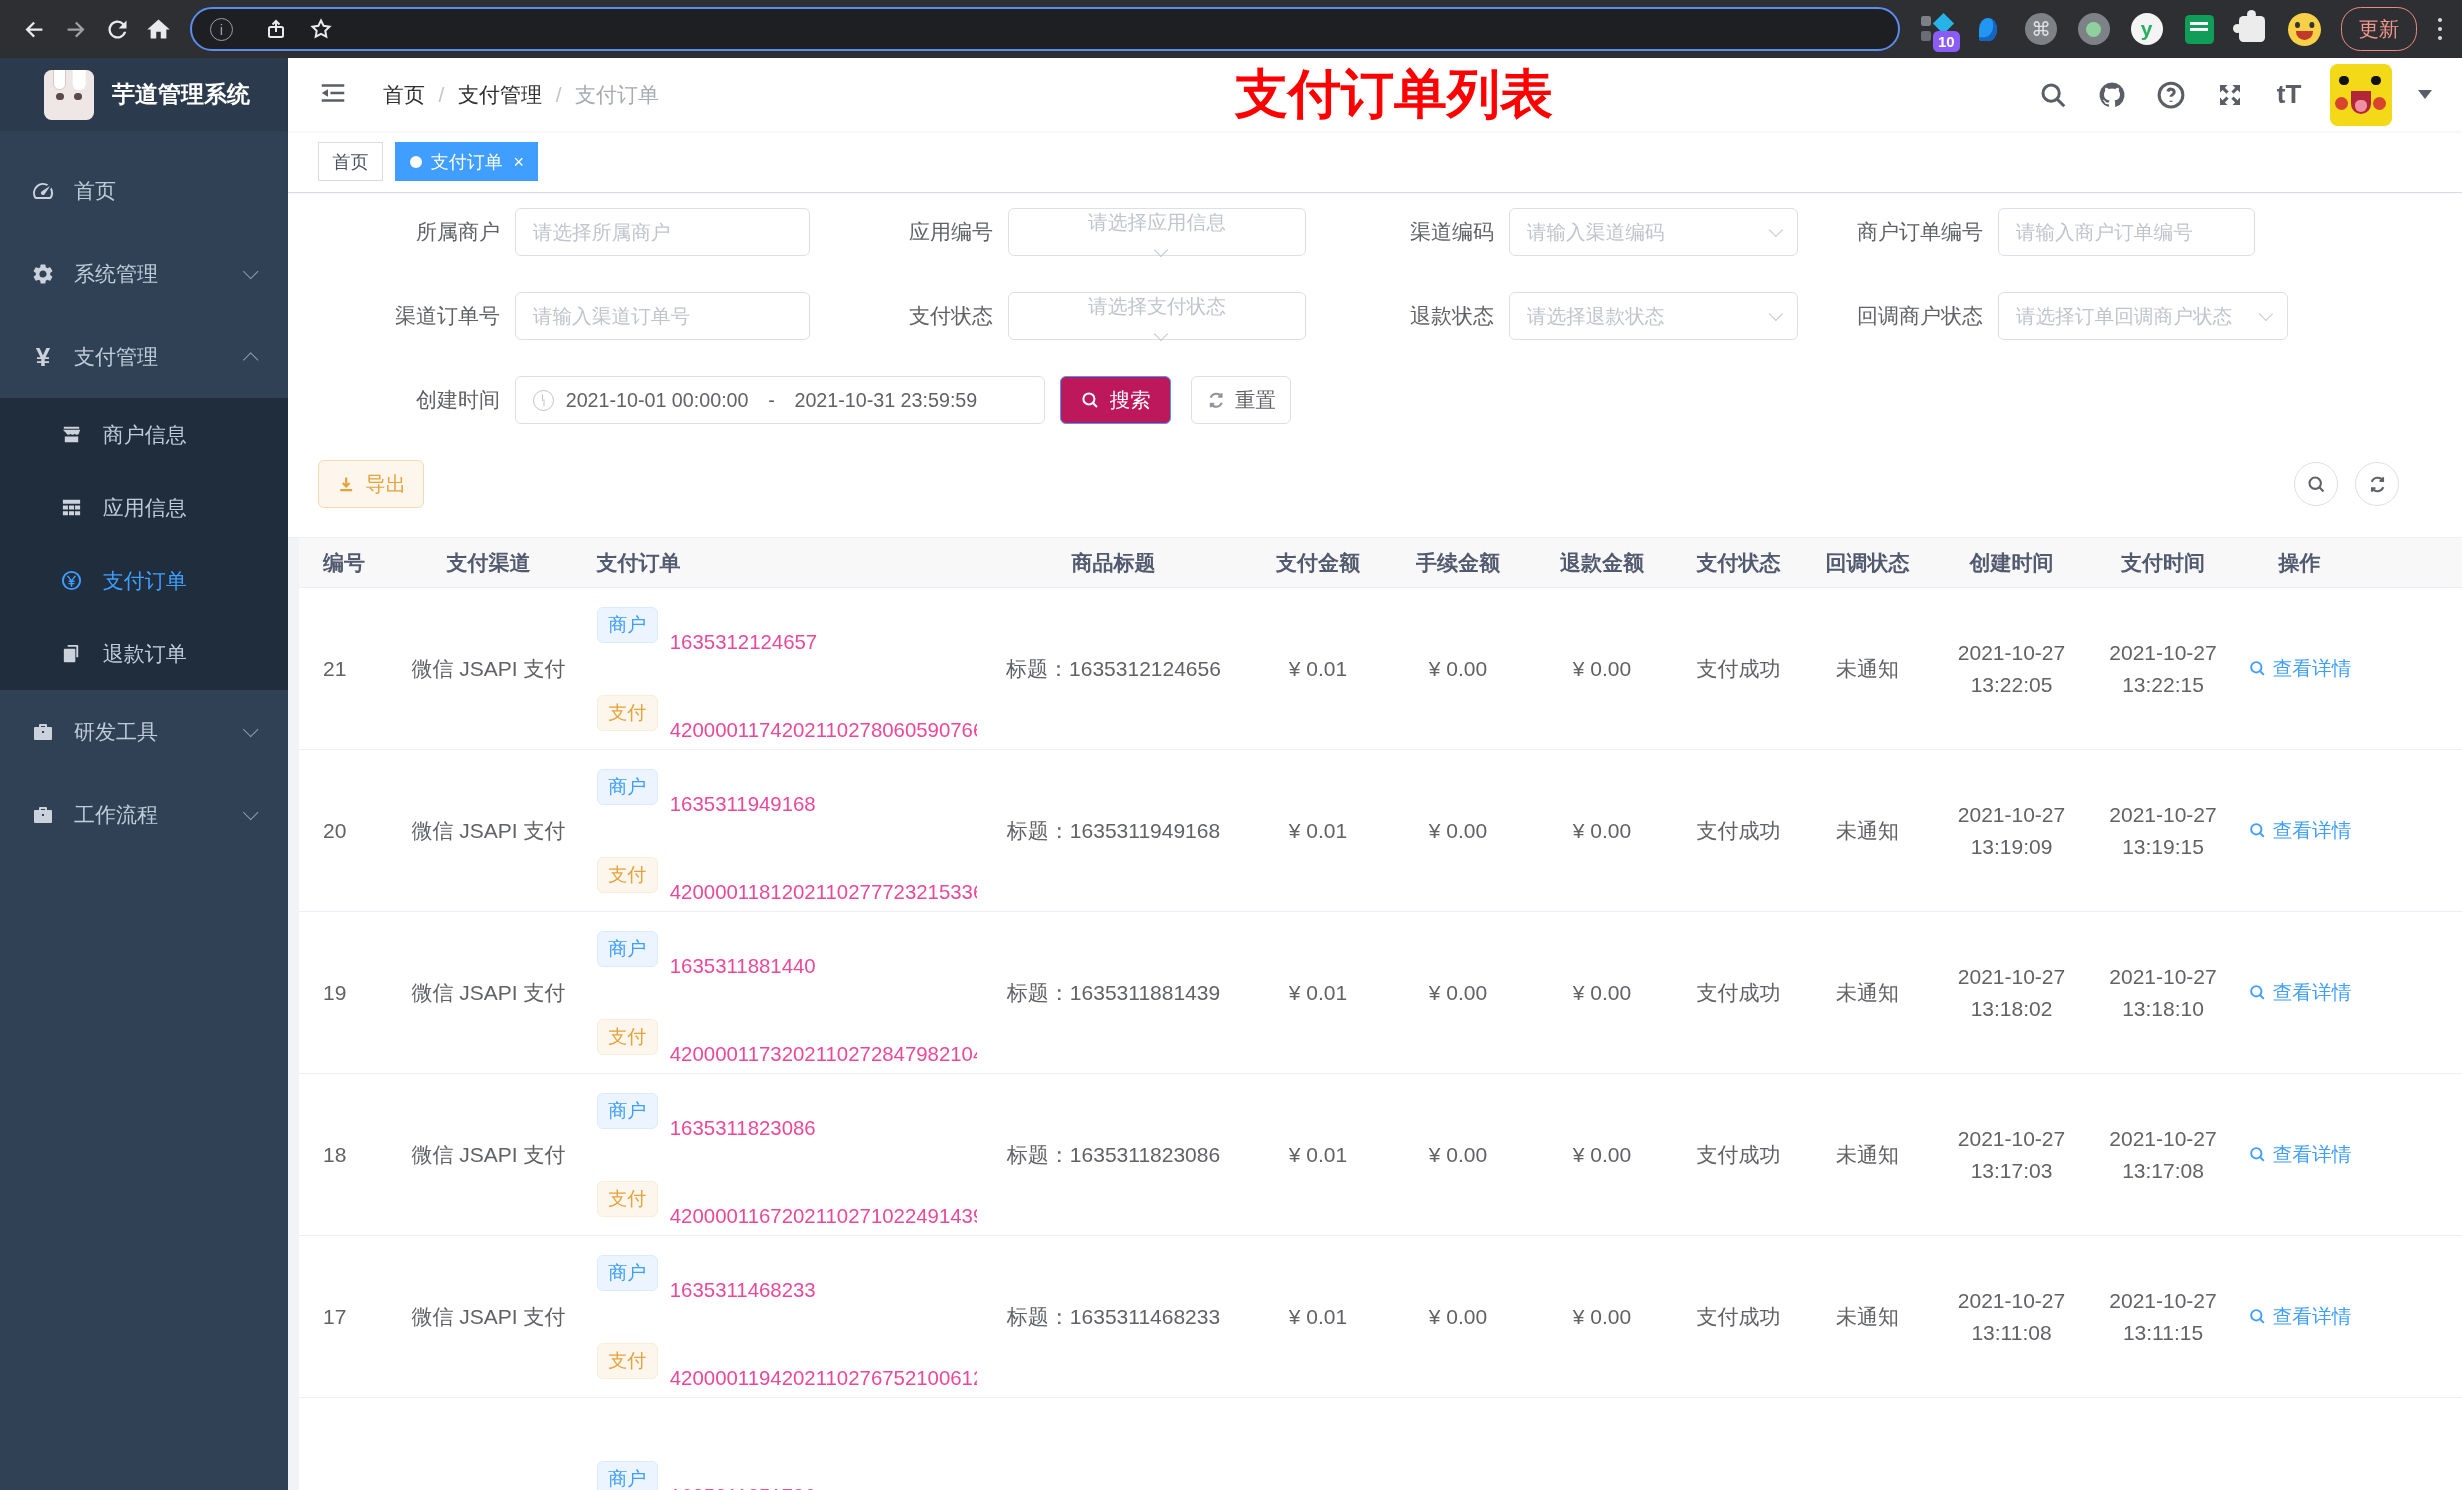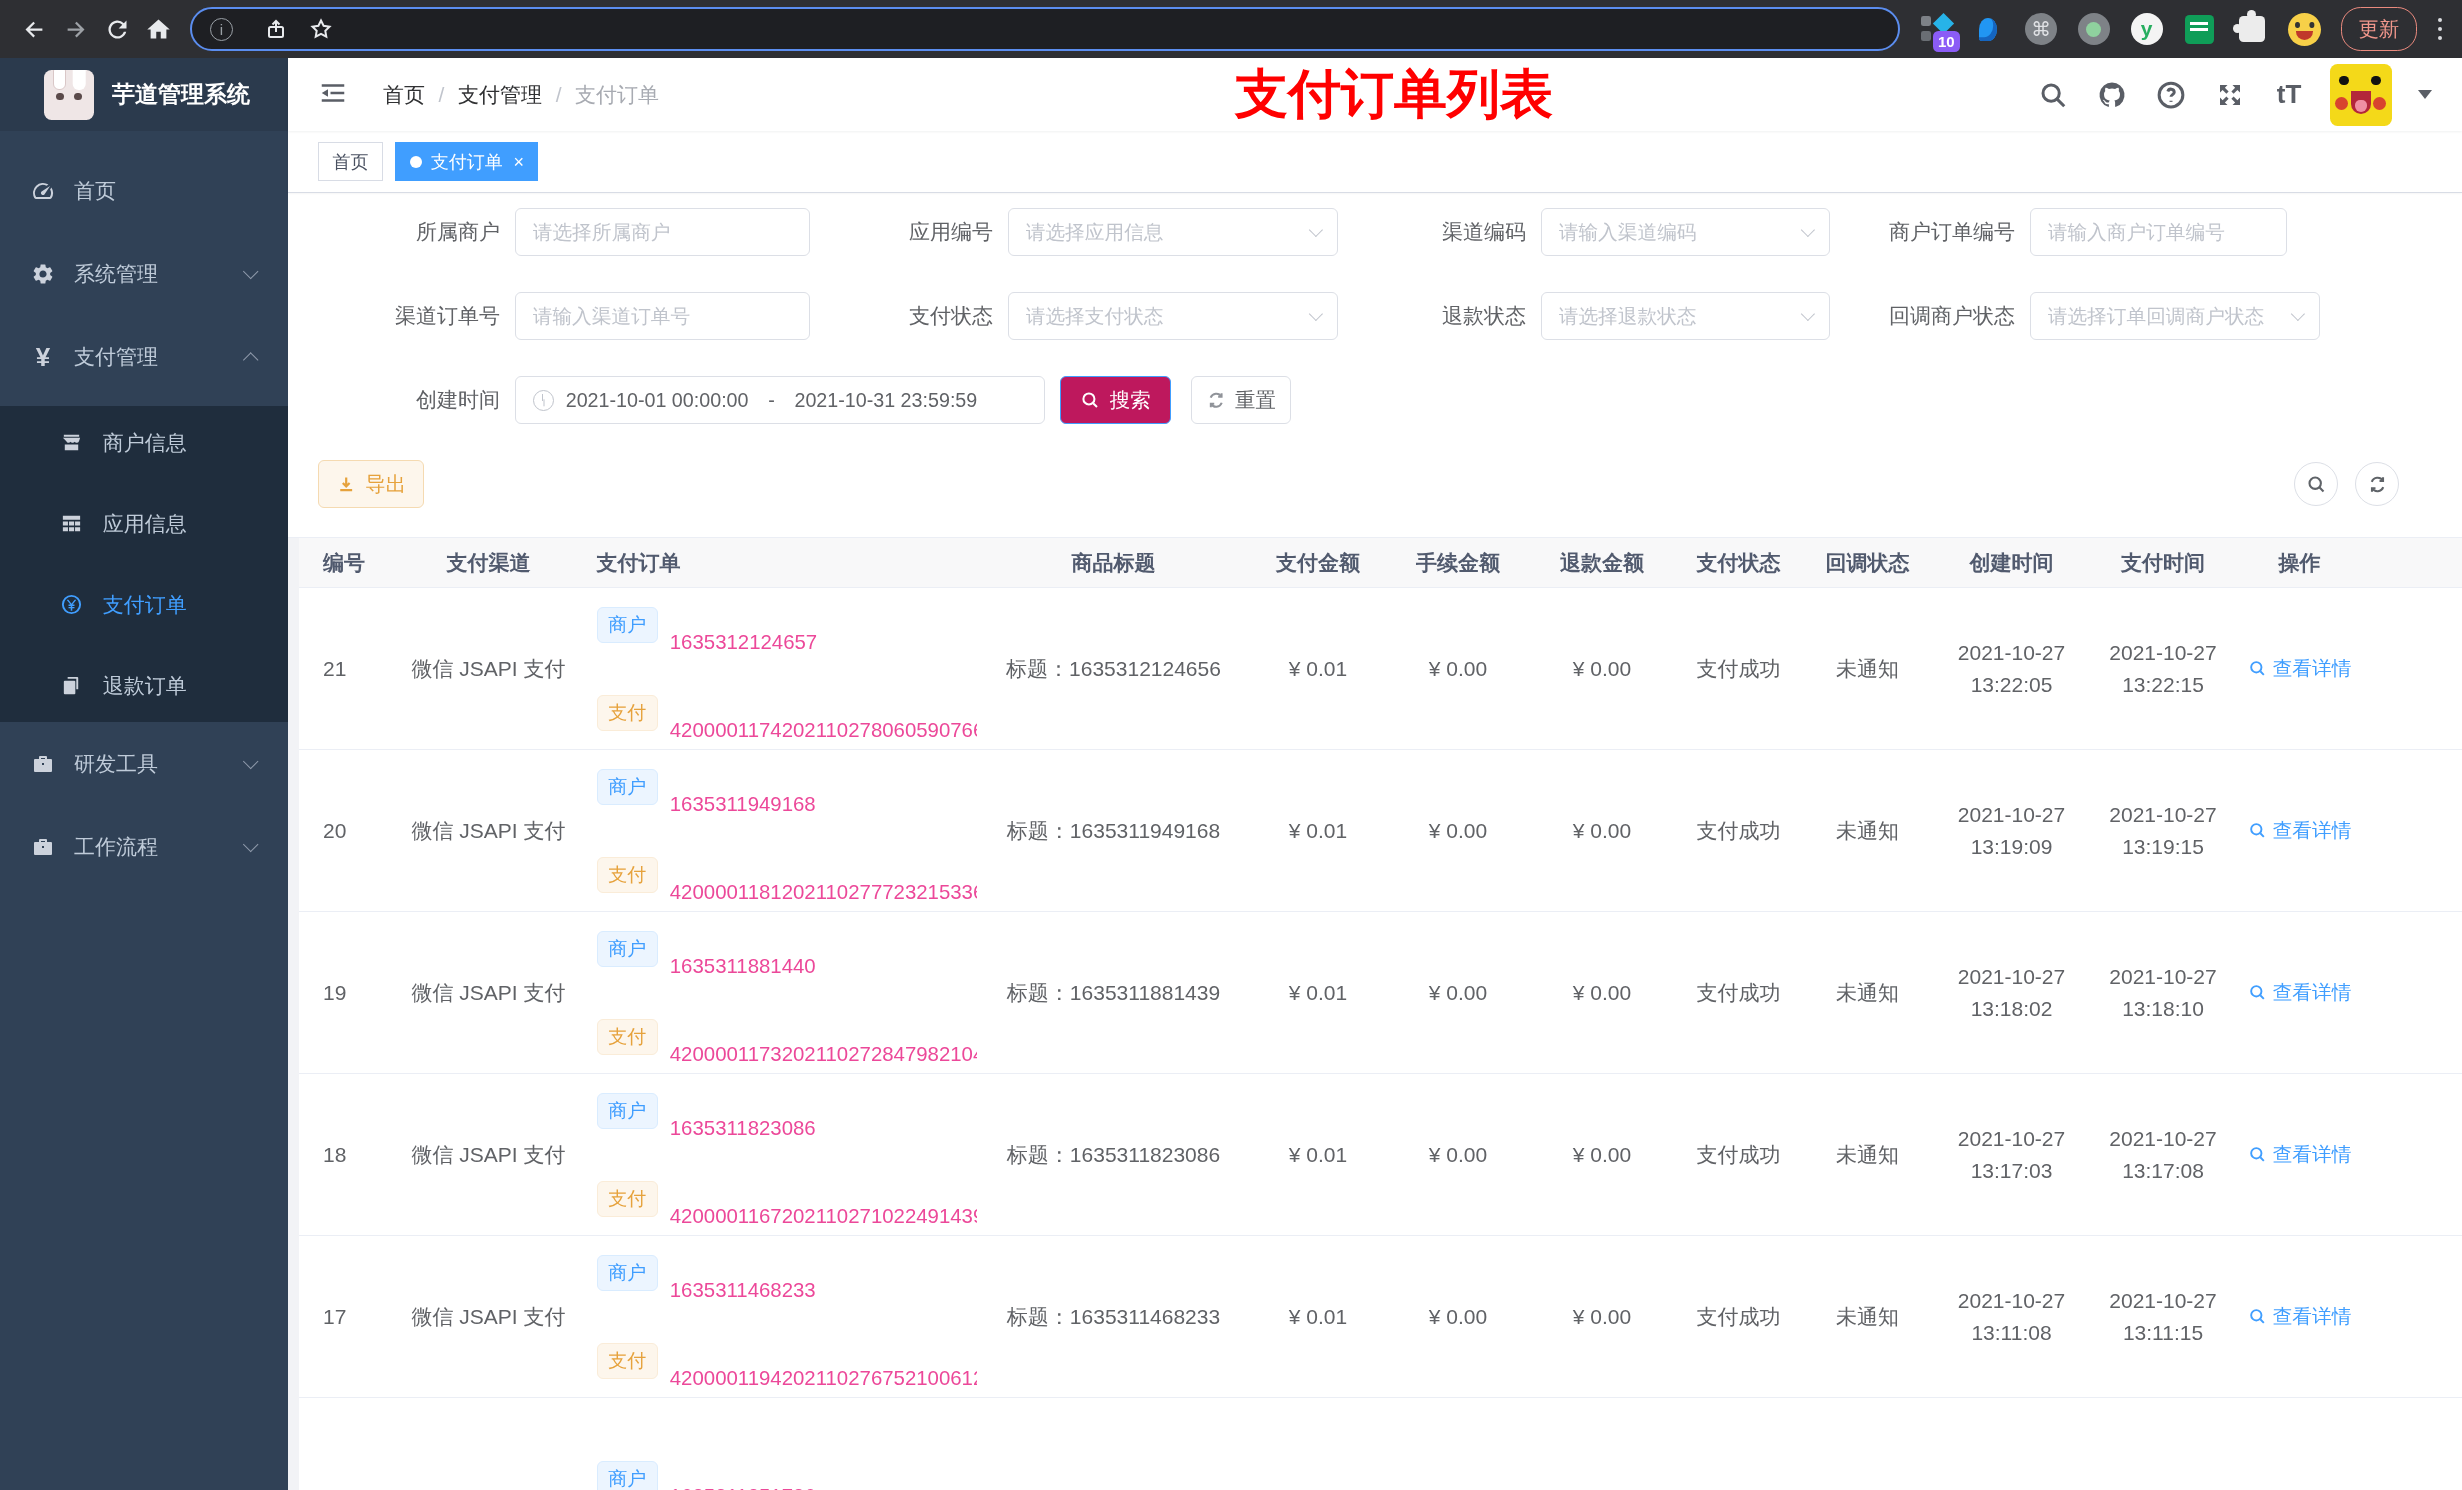--- a/index.html
+++ b/index.html
@@ -49,21 +49,21 @@
   .logo-img:after { content:""; position:absolute; left:12px; top:23px; width:7.6px; height:7.6px; border-radius:50%; background:#5a4a4a; box-shadow:18px 0 0 #5a4a4a; }
   .logo-title { color:#fff; font-size:23px; font-weight:bold; margin-left:18px; white-space:nowrap; }
   .menu { padding-top:18px; }
   .mi { height:83px; display:flex; align-items:center; padding:0 21px 0 30px; font-size:21px; cursor:pointer; position:relative; }
   .mi .m-ic { width:26px; height:26px; flex:0 0 auto; display:flex; align-items:center; justify-content:center; color:#ccd2dc; }
   .mi .m-ic svg { width:24px; height:24px; fill:#ccd2dc; }
   .mi .m-lb { margin-left:18px; flex:1; white-space:nowrap; }
   .chev-s { width:11.4px; height:11.4px; border-right:1.5px solid #8e99aa; border-bottom:1.5px solid #8e99aa; transform:rotate(45deg); margin-right:10.6px; margin-top:-4.5px; }
   .chev-s.up { transform:rotate(-135deg); margin-top:6px; }
   .submenu { background:#1f2d3d; }
-  .smi { height:73px; display:flex; align-items:center; padding-left:59px; font-size:21px; cursor:pointer;margin-top:8px; }
+  .smi { height:73px; display:flex; align-items:center; padding-left:59px; font-size:21px; cursor:pointer; }
   .smi .m-ic { width:24px; height:24px; display:flex; align-items:center; justify-content:center; }
   .smi .m-ic svg { width:23px; height:23px; fill:#ccd2dc; }
   .smi .m-lb { margin-left:19.7px; white-space:nowrap; }
   .smi.active { color:#409EFF; }
   .smi.active .m-ic svg { fill:#409EFF; }
   .yen-ic { font-size:26px; font-weight:bold; color:#ccd2dc; line-height:1; }
 
   .main { flex:1; display:flex; flex-direction:column; min-width:0; position:relative; background:#fff; }
 
   
@@ -96,21 +96,21 @@
   .content { flex:1; overflow:hidden; padding:15px 0 0 30px; position:relative; }
   .f-row { display:flex; align-items:center; height:48px; margin-bottom:36px; }
   .f-label { text-align:right; padding-right:15px; font-size:21px; color:#606266; white-space:nowrap; flex:0 0 auto; }
   .lw1 { width:197px; } .lw2 { width:198px; } .lw3 { width:203px; } .lw4 { width:200px; }
   .ctl { height:48px; border:0.8px solid #dcdfe6; border-radius:6px; display:flex; align-items:center; padding:0 16.7px; background:#fff; flex:0 0 auto; }
   .ctl input { border:none; outline:none; width:100%; font-size:19.7px; color:#606266; font-family:inherit; background:transparent; }
   .ctl input::placeholder { color:#c0c4cc; }
   .ctl .ph { font-size:19.7px; color:#c0c4cc; flex:1; white-space:nowrap; overflow:hidden; }
   .ctl .val { font-size:19.7px; color:#606266; white-space:nowrap; }
   .chev-d { width:9.8px; height:9.8px; border-right:1.5px solid #c0c4cc; border-bottom:1.5px solid #c0c4cc; transform:rotate(45deg); margin-top:-4.5px; flex:0 0 auto; margin-left:7.6px; }
-  .cw1 { width:295px; } .cw2 { width:330px; } .cw3 { width:289px; } .cw4a { width:257px; } .cw4b { width:290px; }
+  .cw1 { width:295px; } .cw2 { width:298px;flex-direction:column; } .cw3 { width:289px; } .cw4a { width:257px; } .cw4b { width:290px; }
   .date-ctl { width:530px; }
   .clock-ic { width:21px; height:21px; border:1.5px solid #c0c4cc; border-radius:50%; position:relative; margin-right:12px; flex:0 0 auto; }
   .clock-ic:after { content:""; position:absolute; left:8.3px; top:3.8px; width:1.5px; height:6.8px; background:#c0c4cc; box-shadow:1.5px 5.3px 0 0px #c0c4cc; }
   .date-sep { margin:0 19.7px; color:#606266; font-size:19.7px; }
   .btn { height:48px; border-radius:6px; display:flex; align-items:center; justify-content:center; font-size:20.4px; cursor:pointer; white-space:nowrap; }
   .btn svg { width:20.4px; height:20.4px; margin-right:9px; }
   .btn-primary { background:#be185d; color:#fff; border:0.8px solid #409EFF; width:111px; margin-left:15px; }
   .btn-primary svg { fill:none; stroke:#fff; stroke-width:2.4; }
   .btn-plain { background:#fff; color:#606266; border:0.8px solid #dcdfe6; width:100px; margin-left:19.7px; }
   .btn-plain svg { fill:none; stroke:#909399; stroke-width:2.4; }

